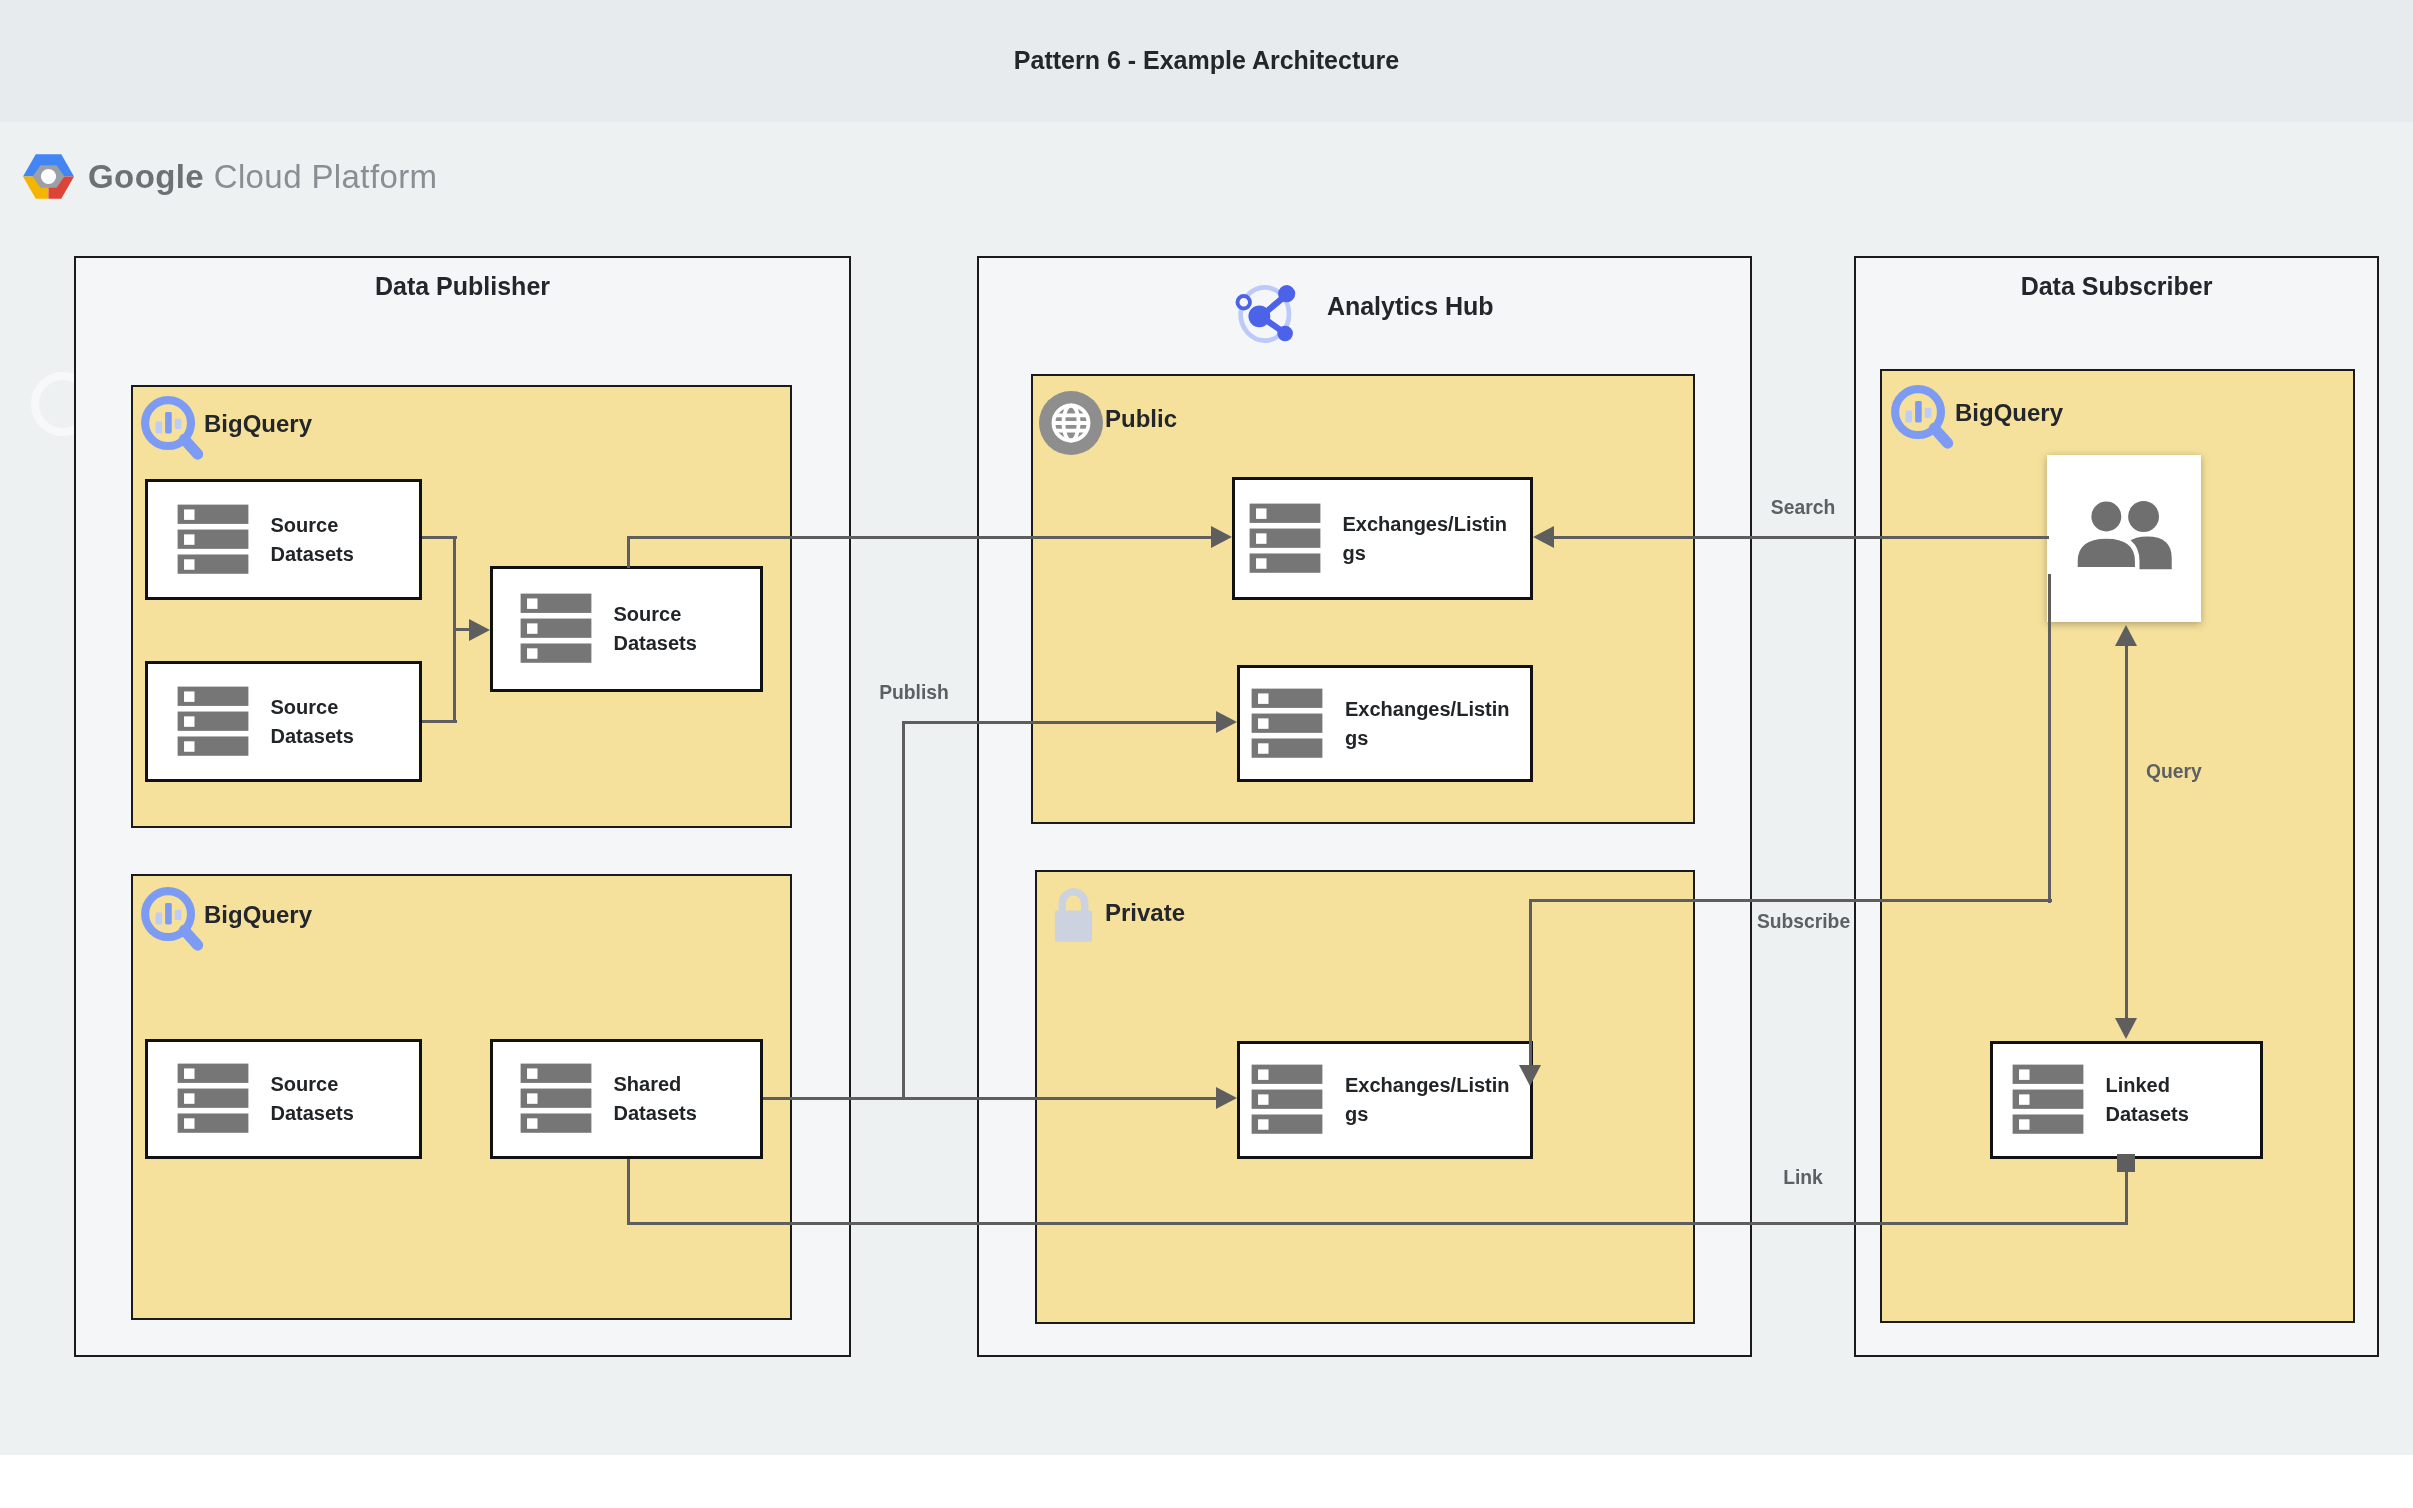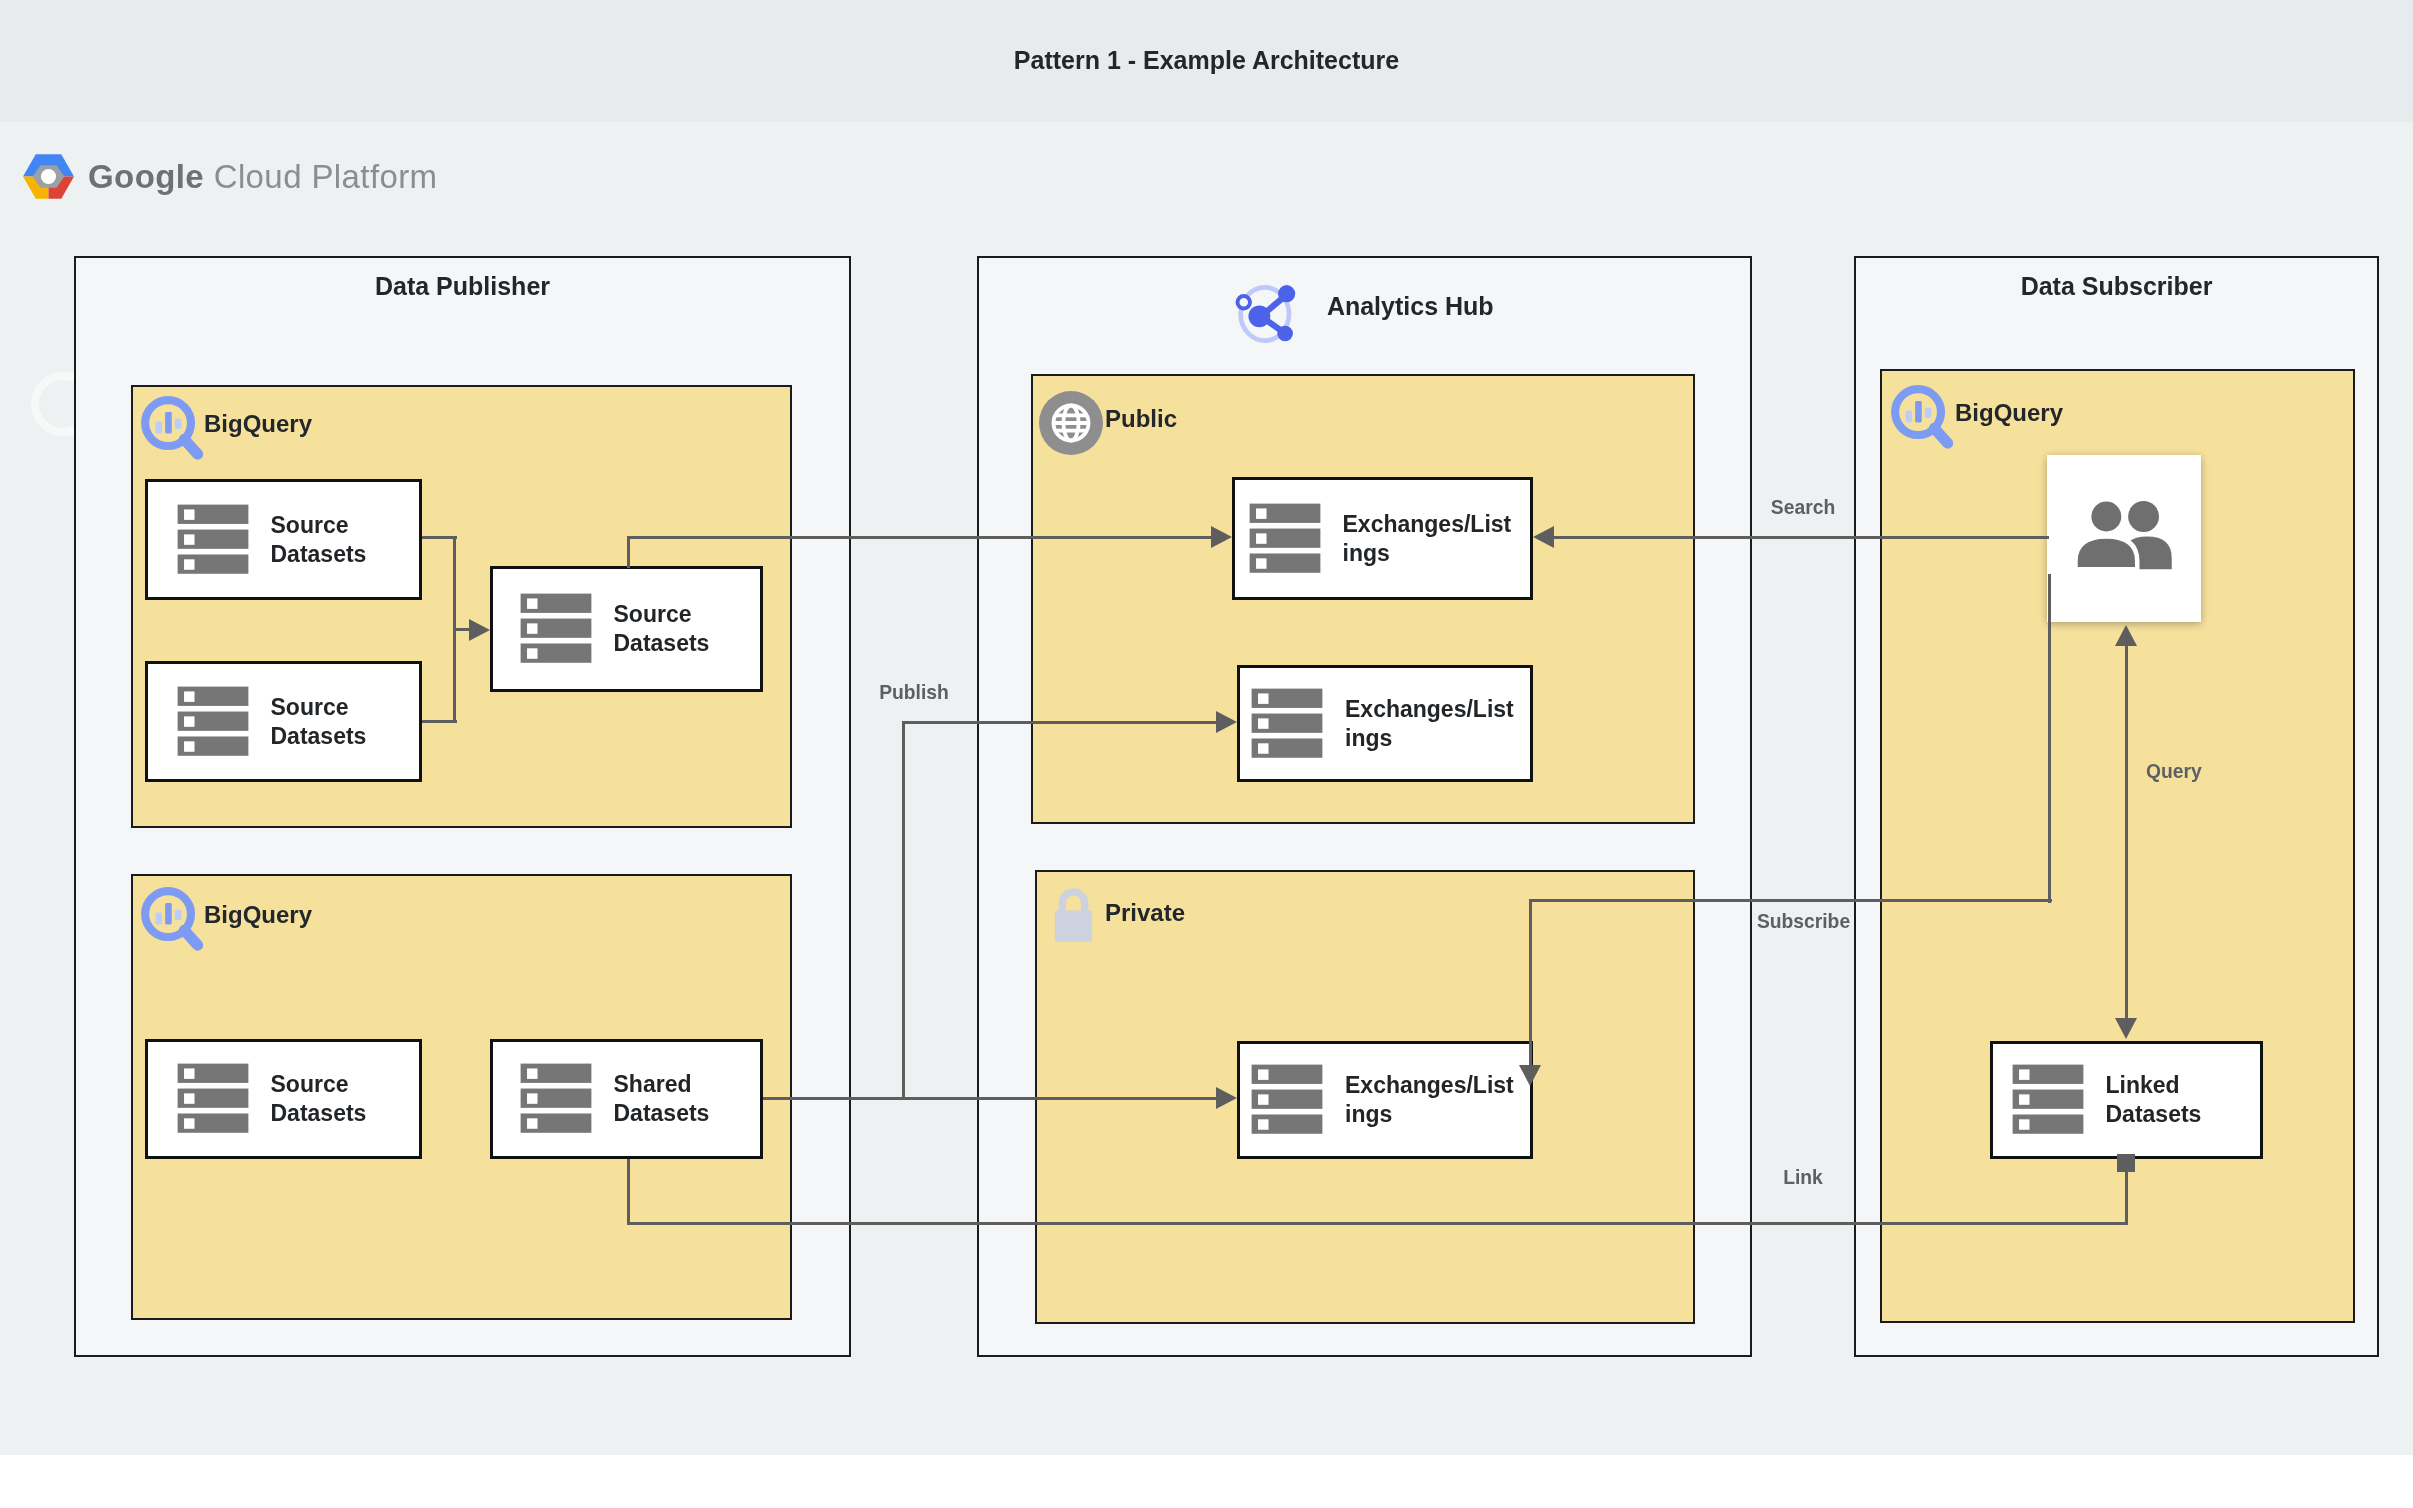--- a/index.html
+++ b/index.html
@@ -7,21 +7,21 @@
   #canvas{position:relative;width:2413px;height:1508px;background:#eef1f2;}
   .abs{position:absolute;}
   .band{left:0;top:0;width:2413px;height:122px;background:#e7ebed;}
   .bottom-strip{left:0;top:1455px;width:2413px;height:54px;background:#ffffff;}
   .page-title{left:0;top:46px;width:2413px;text-align:center;font-size:25px;font-weight:bold;color:#23262a;}
   .outer-box{background:#f4f6f7;border:2.4px solid #1a1b1d;box-sizing:border-box;}
   .yellow-box{background:#f6e19c;border:2.4px solid #1a1b1d;box-sizing:border-box;}
   .wbox{background:#ffffff;border:3.2px solid #101112;box-sizing:border-box;display:flex;align-items:center;justify-content:center;gap:21px;}
   .sec-title{font-size:25px;font-weight:bold;color:#23262a;text-align:center;}
   .grp-title{font-size:24px;font-weight:bold;color:#23262a;}
-  .blabel{font-size:23px;font-weight:bold;color:#222528;line-height:29px;}
+  .blabel{font-size:20px;font-weight:bold;color:#222528;line-height:29px;}
   .wrap218{width:175px;word-break:break-all;}
   .wrap170{width:137px;}
   .wrap150{width:121px;}
   .hline,.vline{background:#5e5e5e;}
   .hline{height:3.2px;}
   .vline{width:3.2px;}
   .edge-label{font-size:19.3px;font-weight:bold;color:#5c6063;}
   .ah-r{width:0;height:0;border-top:11.3px solid transparent;border-bottom:11.3px solid transparent;border-left:21px solid #5e5e5e;}
   .ah-l{width:0;height:0;border-top:11.3px solid transparent;border-bottom:11.3px solid transparent;border-right:21px solid #5e5e5e;}
   .ah-d{width:0;height:0;border-left:11.3px solid transparent;border-right:11.3px solid transparent;border-top:21px solid #5e5e5e;}
@@ -87,21 +87,21 @@
       <polygon points="32,29 64,29 48,57 32,57" fill="#DB4437"></polygon>
       <polygon points="22,15 42,15 52,29 42,43 22,43 12,29" fill="#9aa0a6"></polygon>
       <circle cx="32" cy="29" r="9.5" fill="#ffffff"></circle>
     </symbol>
   </defs>
 </svg>
 
 <div id="canvas">
 
   <div class="abs band"></div>
-  <div class="abs page-title">Pattern 1 - Example Architecture</div>
+  <div class="abs page-title">Pattern 6 - Example Architecture</div>
   <div class="abs bottom-strip"></div>
 
   <div class="abs faint-ring" style="left:31px;top:372px;"></div>
 
   <div class="abs" style="left:22.5px;top:153px;display:flex;align-items:center;gap:14.5px;">
     <svg width="51" height="47" viewBox="0 0 64 58">
         <use href="#gcp-hex"></use>
       </svg>
     <div class="logo-text">
       <span class="logo-google">Google</span>

